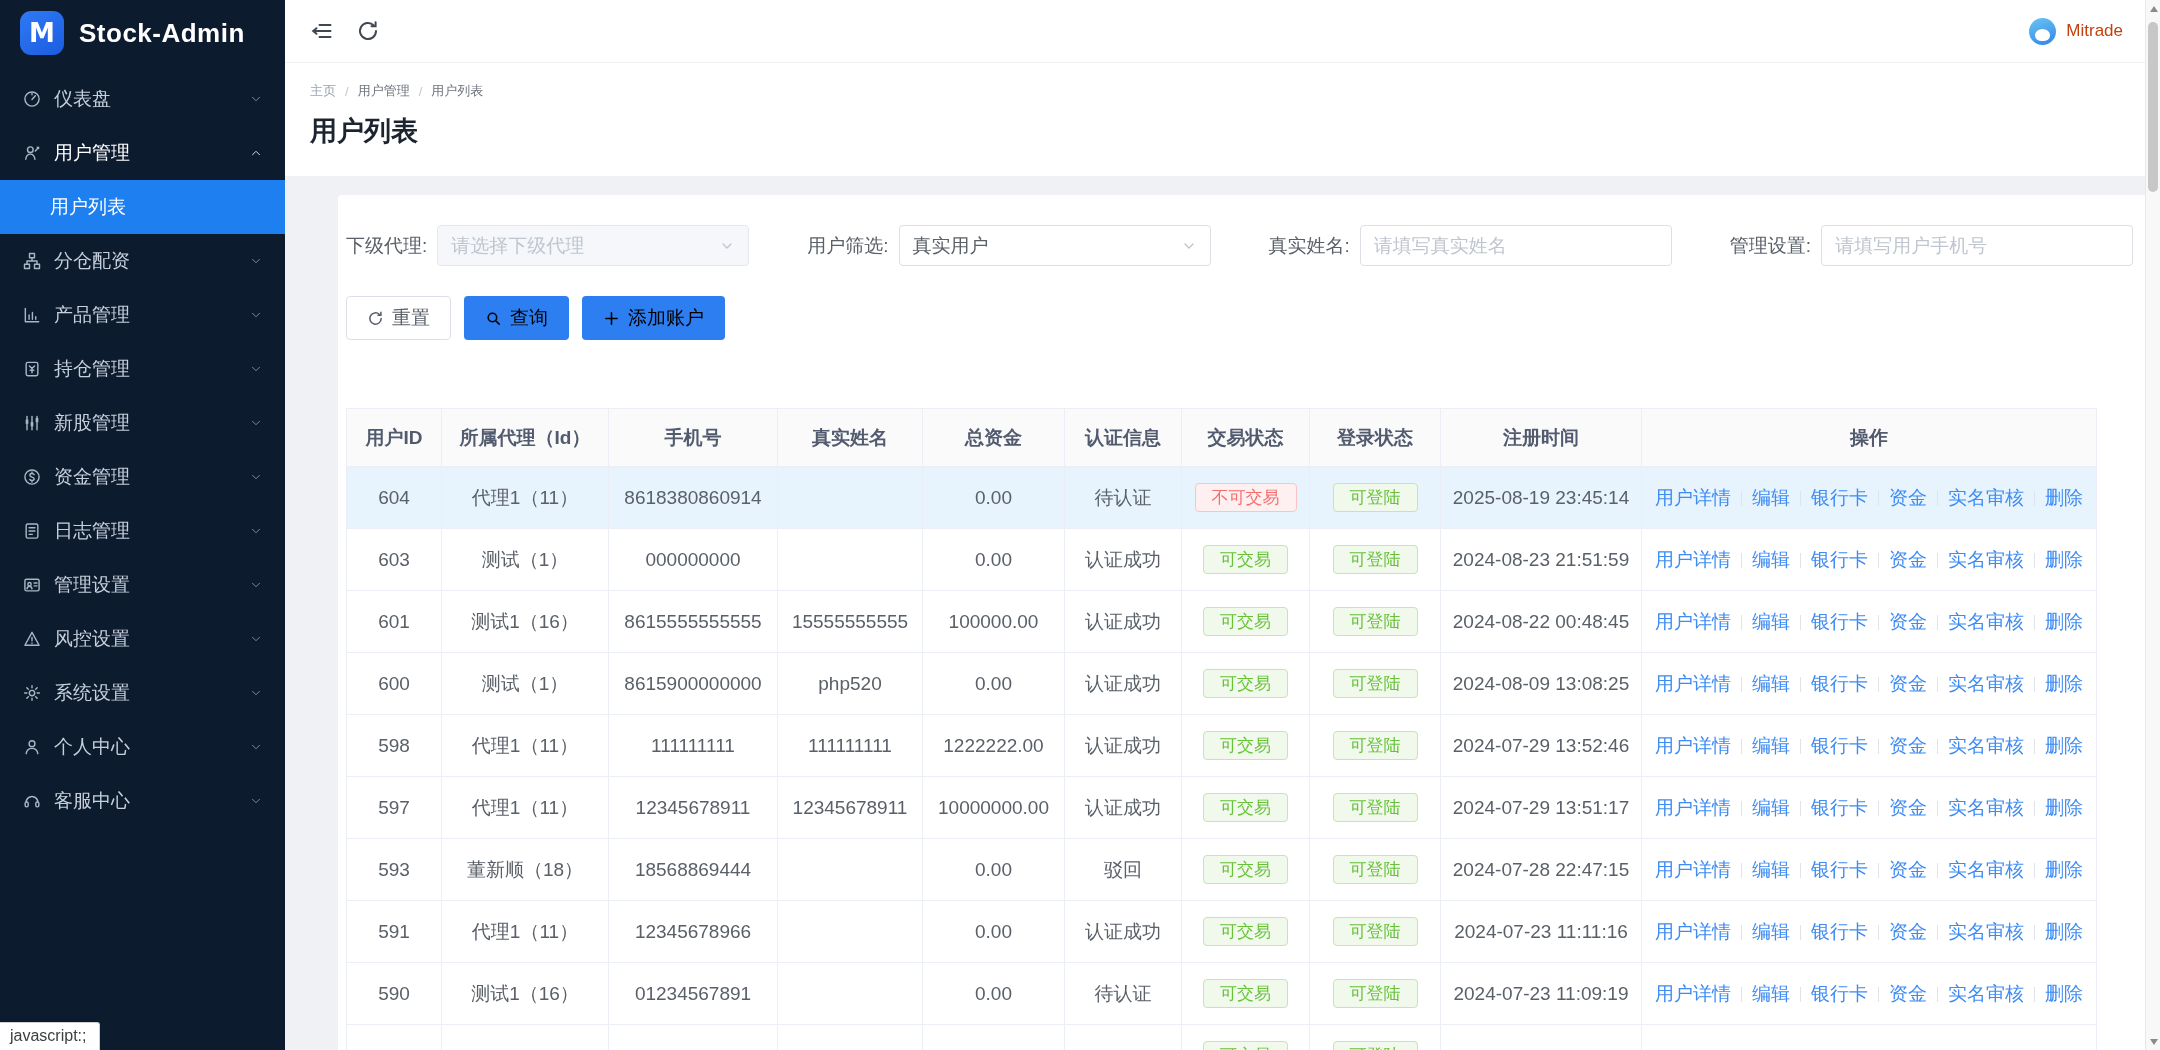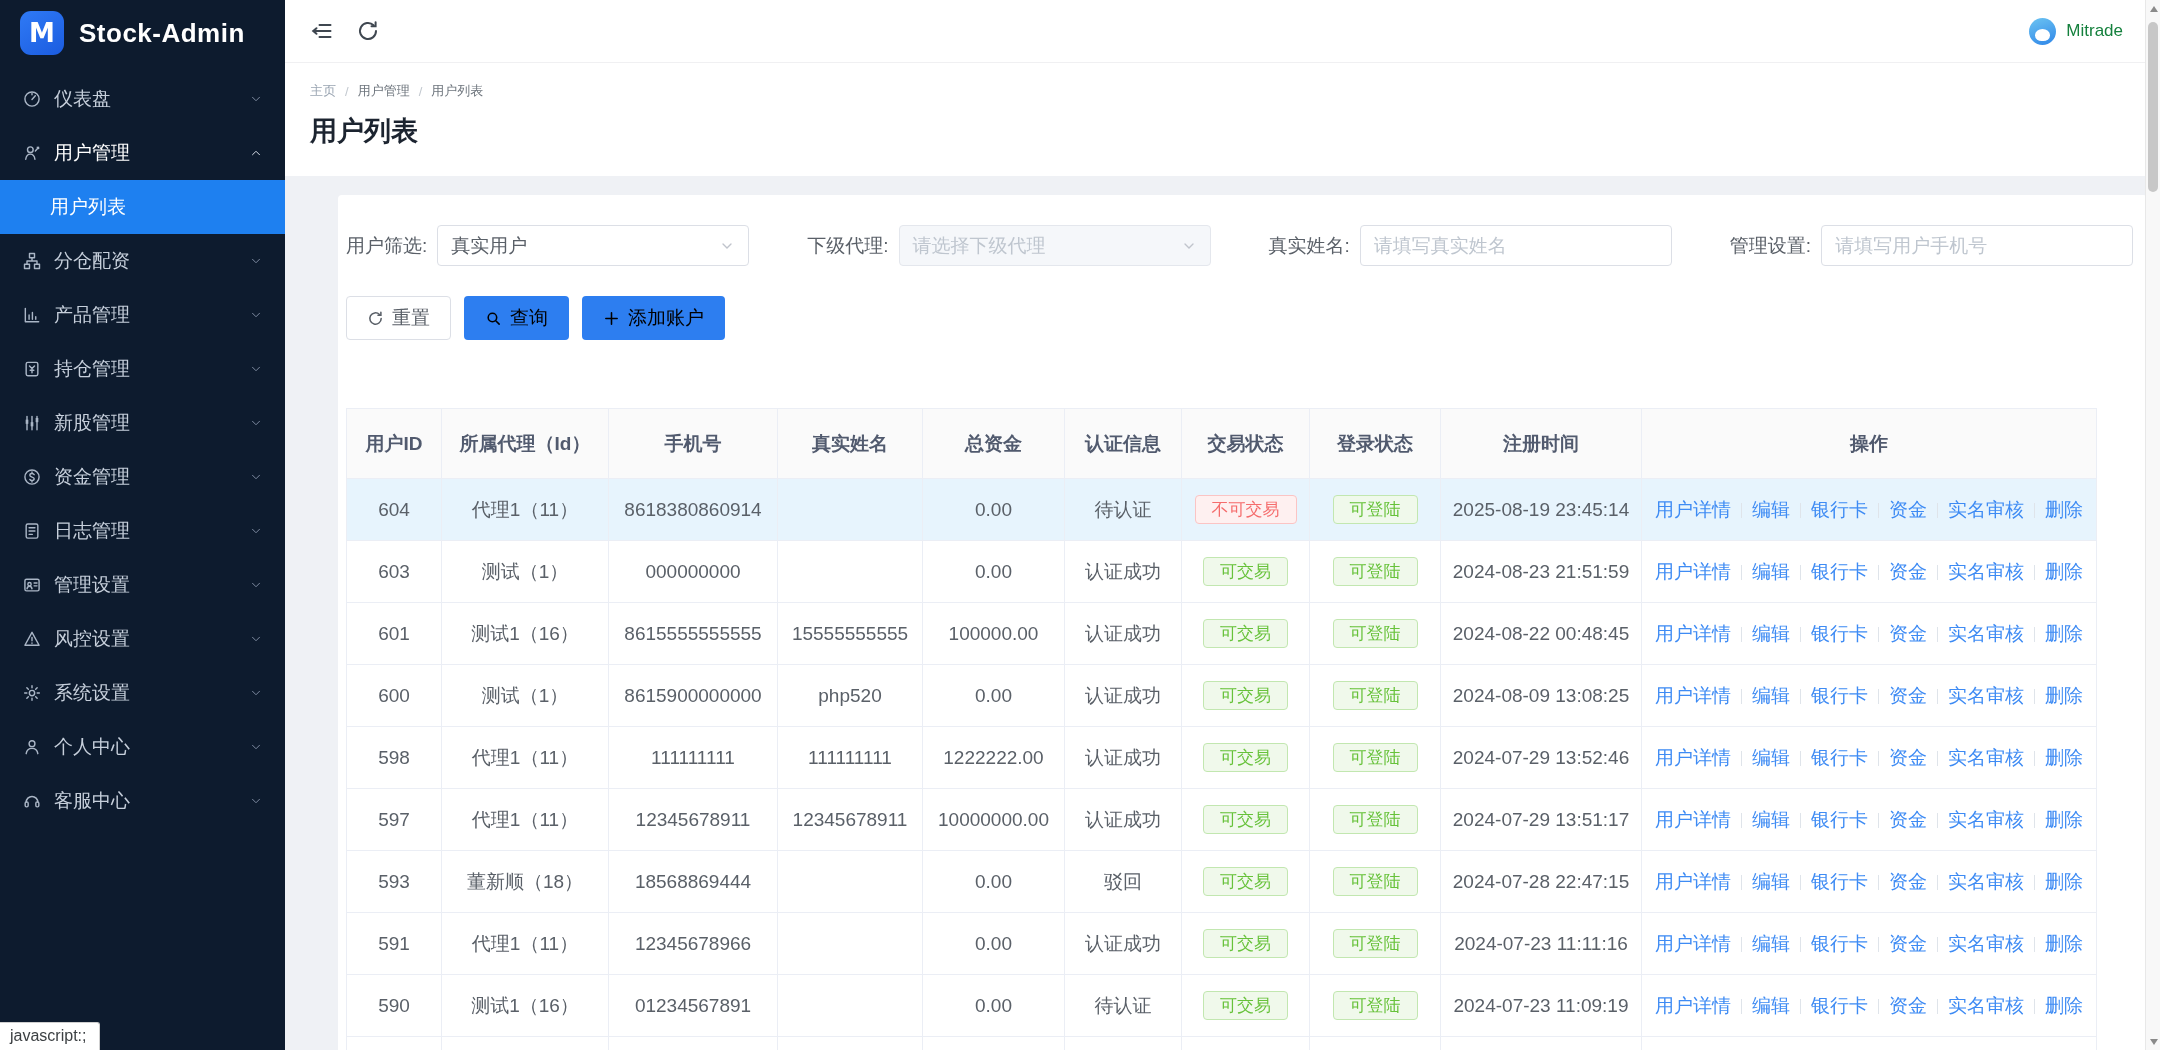--- a/index.html
+++ b/index.html
@@ -29,21 +29,21 @@
 
   
   .main { flex:1; display:flex; flex-direction:column; height:100%; }
   .topbar { height:63px; background:#fff; display:flex; align-items:center; padding:0 37px 0 25px;
     border-bottom:1px solid #f0f0f2; }
   .tb-ic { width:24px; height:24px; color:#3f4750; margin-right:22px; cursor:pointer; display:inline-flex; }
   .tb-ic svg { width:24px; height:24px; }
   .tb-right { margin-left:auto; display:flex; align-items:center; gap:10px; cursor:pointer; }
   .avatar { width:27px; height:27px; border-radius:50%; background:linear-gradient(160deg,#6cc4f2,#2f86e8); position:relative; overflow:hidden; }
   .avatar::after { content:""; position:absolute; left:6px; top:11px; width:15px; height:12px; background:#fff; border-radius:50% 50% 45% 45%; }
-  .tb-user { font-size:17px; color:#15803d; }
+  .tb-user { font-size:17px; color:#c2410c; }
 
   .page-head { background:#fff; padding:19px 0 0 25px; height:113px; }
   .crumbs { font-size:13px; display:flex; gap:9px; align-items:center; }
   .crumb-home { color:#9aa5b2; cursor:pointer; }
   .crumb-sep { color:#c2c8cf; }
   .crumb { color:#6e757d; }
   .page-title { margin-top:13px; font-size:27px; font-weight:bold; color:#1c2430; }
 
   .content { flex:1; background:#eff1f5; padding:19px 13px 0 53px; overflow:hidden; }
   .card { background:#fff; border-radius:4px; padding:30px 8px 40px 8px; min-height:1000px; }
@@ -67,21 +67,21 @@
   .btn { height:44px; border-radius:4px; font-size:19px; display:inline-flex; align-items:center; gap:8px;
     padding:0 20px; cursor:pointer; border:1px solid transparent; }
   .btn svg { width:17px; height:17px; }
   .btn-plain { background:#fff; border-color:#dcdfe6; color:#5a6068; }
   .btn-primary { background:#2d7ef0; color:#000000; }
 
   
   .tbl-wrap { margin-top:68px; }
   table { border-collapse:collapse; table-layout:fixed; width:1750px; }
   th, td { border:1px solid #ebeef5; text-align:center; font-size:19px; color:#5a6068; overflow:hidden; white-space:nowrap; }
-  thead th { background:#fafafa; height:70px; font-weight:bold; color:#515a6e; }
+  thead th { background:#fafafa; height:58px; font-weight:bold; color:#515a6e; }
   tbody td { height:62px; background:#fff; }
   tr.highlight td { background:#e7f4fd; }
   .badge { display:inline-block; font-size:17px; line-height:1.25; padding:3px 16px; border-radius:4px; border:1px solid; }
   .badge.success { color:#67c23a; background:#f0f9eb; border-color:#c2e7b0; }
   .badge.danger { color:#f56c6c; background:#fef0f0; border-color:#fbc4c4; }
   .act a { color:#3e8bf4; text-decoration:none; font-size:19px; cursor:pointer; }
   .act .sep { display:inline-block; width:1px; height:15px; background:#dfe4ea; margin:0 10px; vertical-align:-2px; }
 
   
   .scrollbar { position:fixed; right:0; top:0; width:15px; height:1050px; background:#f8f8f8; border-left:1px solid #e8e8e8; z-index:50; }
@@ -334,34 +334,34 @@
         <span class="crumb">用户列表</span>
       </div>
       <div class="page-title">用户列表</div>
     </div>
 
     <div class="content">
       <div class="card">
 
         <div class="filters">
           <div class="fgroup">
-            <span class="flabel">用户筛选:</span>
-            <div class="fbox">
-              <span>真实用户</span>
+            <span class="flabel">下级代理:</span>
+            <div class="fbox disabled">
+              <span class="ph">请选择下级代理</span>
               <span class="caret">
                 <svg viewBox="0 0 24 24" fill="none" stroke="currentColor" stroke-width="2" stroke-linecap="round">
                     <polyline points="6 9 12 15 18 9"></polyline>
                   </svg>
               </span>
             </div>
           </div>
           <div class="fgroup">
-            <span class="flabel">下级代理:</span>
-            <div class="fbox disabled">
-              <span class="ph">请选择下级代理</span>
+            <span class="flabel">用户筛选:</span>
+            <div class="fbox">
+              <span>真实用户</span>
               <span class="caret">
                 <svg viewBox="0 0 24 24" fill="none" stroke="currentColor" stroke-width="2" stroke-linecap="round">
                     <polyline points="6 9 12 15 18 9"></polyline>
                   </svg>
               </span>
             </div>
           </div>
           <div class="fgroup">
             <span class="flabel">真实姓名:</span>
             <input class="fbox" placeholder="请填写真实姓名" style="">

